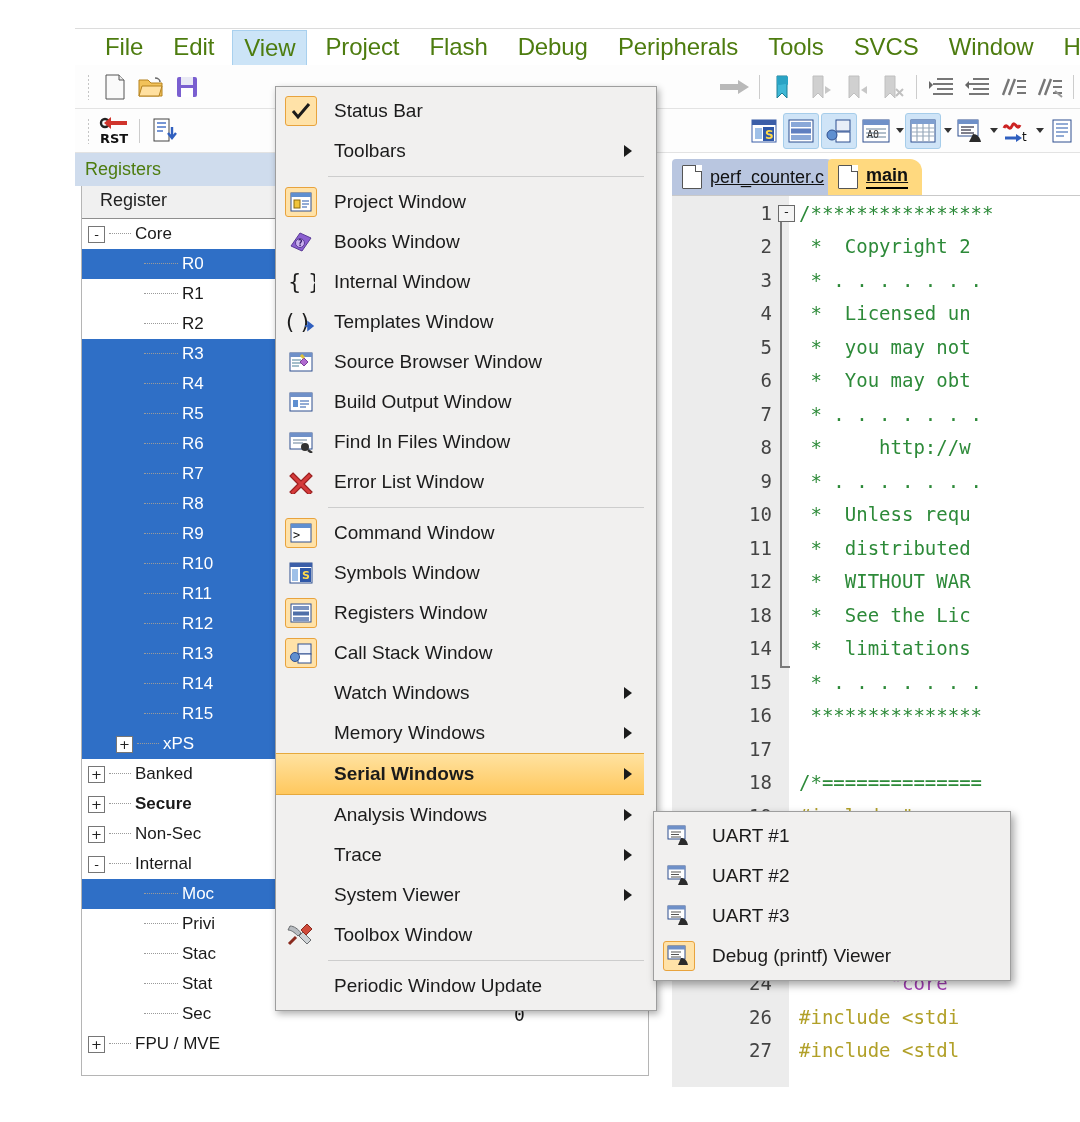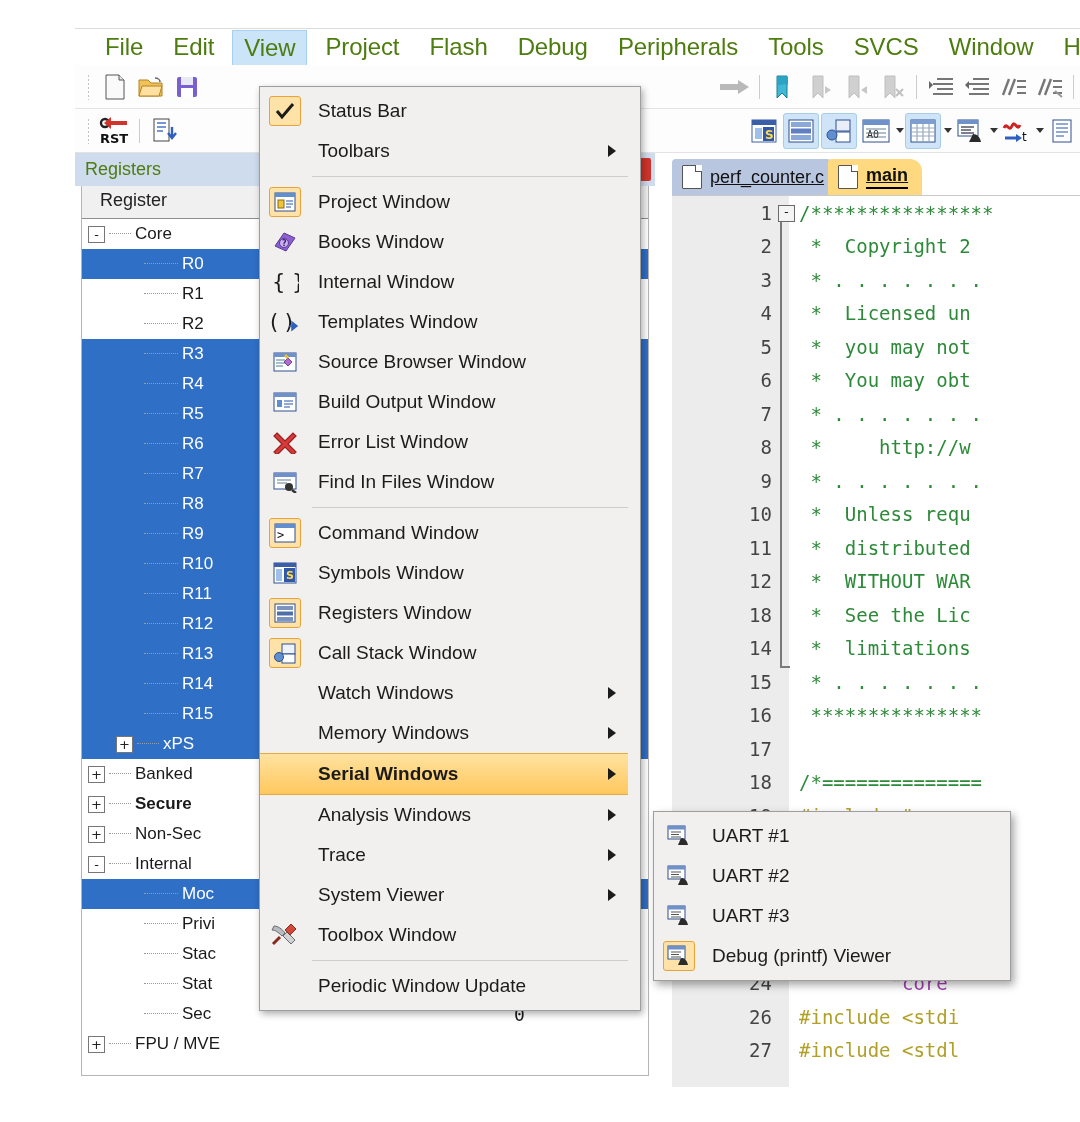--- a/index.html
+++ b/index.html
@@ -90,21 +90,21 @@
      font-family:"DejaVu Sans Mono",monospace;padding-right:6px;}
   .cline .fold{width:17px;text-align:center;color:#444;font-size:14px;}
   .cline .src{padding-left:4px;}
   .cm{color:#2d8a39;}
   .pp{color:#b1a028;}
   .str{color:#a33fb5;}
   #foldbar{position:absolute;left:108px;top:12px;width:1px;height:460px;border-left:2px solid #7a7a7a;}
   #foldbar:after{content:"";position:absolute;left:-1px;bottom:0;width:9px;height:2px;background:#7a7a7a;}
   
   #viewmenu{
-    position:absolute;left:184px;top:58px;width:382px;
+    position:absolute;left:200px;top:58px;width:382px;
     background:#f1f0ef;border:1px solid #9e9e9e;
     box-shadow:2px 3px 7px rgba(0,0,0,.32);
     padding:4px 12px 4px 0;box-sizing:border-box;z-index:40;
   }
   #viewmenu .gutterstrip{position:absolute;left:1px;top:1px;width:50px;bottom:1px;background:#f1f0ef;}
   .mi{position:relative;height:40px;display:flex;align-items:center;z-index:2;}
   .mi .ico{width:50px;min-width:50px;height:40px;display:flex;align-items:center;justify-content:center;}
   .mi .txt{font-size:19px;color:#1b1b1b;padding-left:8px;white-space:nowrap;}
   .mi .arrow{position:absolute;right:12px;top:50%;transform:translateY(-50%);
      width:0;height:0;border-top:6px solid transparent;border-bottom:6px solid transparent;
@@ -702,40 +702,40 @@
                 <rect x="4" y="8" width="5" height="7" fill="#5f8fd0"></rect>
                 <path d="M11 9h9M11 12h9M11 15h6" stroke="#6f90c8" stroke-width="1.5"></path>
               </svg>
             </span>
           </span>
           <span class="txt">Build Output Window</span>
         </div>
         <div class="mi">
           <span class="ico">
             <span class="iplain">
-              <svg width="26" height="24" viewBox="0 0 26 24">
-                <path d="M5 3l8 8 8-8 3 3-8 8 8 8-3 3-8-8-8 8-3-3 8-8-8-8z" fill="#d53b3b" stroke="#9a1f1f" stroke-width="1.2"></path>
-              </svg>
-            </span>
-          </span>
-          <span class="txt">Error List Window</span>
-        </div>
-        <div class="mi">
-          <span class="ico">
-            <span class="iplain">
               <svg width="24" height="22" viewBox="0 0 24 22">
                 <rect x="1" y="2" width="22" height="16" fill="#fff" stroke="#2f4f8f"></rect>
                 <rect x="1" y="2" width="22" height="4" fill="#6f90c8"></rect>
                 <path d="M4 9h14M4 12h10" stroke="#9ab" stroke-width="1.3"></path>
                 <circle cx="16" cy="16" r="4" fill="#333"></circle>
                 <path d="M19 19l4 3" stroke="#333" stroke-width="2.5"></path>
               </svg>
             </span>
           </span>
           <span class="txt">Find In Files Window</span>
+        </div>
+        <div class="mi">
+          <span class="ico">
+            <span class="iplain">
+              <svg width="26" height="24" viewBox="0 0 26 24">
+                <path d="M5 3l8 8 8-8 3 3-8 8 8 8-3 3-8-8-8 8-3-3 8-8-8-8z" fill="#d53b3b" stroke="#9a1f1f" stroke-width="1.2"></path>
+              </svg>
+            </span>
+          </span>
+          <span class="txt">Error List Window</span>
         </div>
         <div class="msep"></div>
         <div class="mi">
           <span class="ico">
             <span class="itile">
               <svg width="22" height="20" viewBox="0 0 22 20">
                 <rect x="1" y="1" width="20" height="18" fill="#fff" stroke="#2f4f8f"></rect>
                 <rect x="1" y="1" width="20" height="4" fill="#5f8fd0"></rect>
                 <text x="3" y="16" font-size="12" font-family="DejaVu Sans Mono" fill="#111">&gt;</text>
               </svg>

